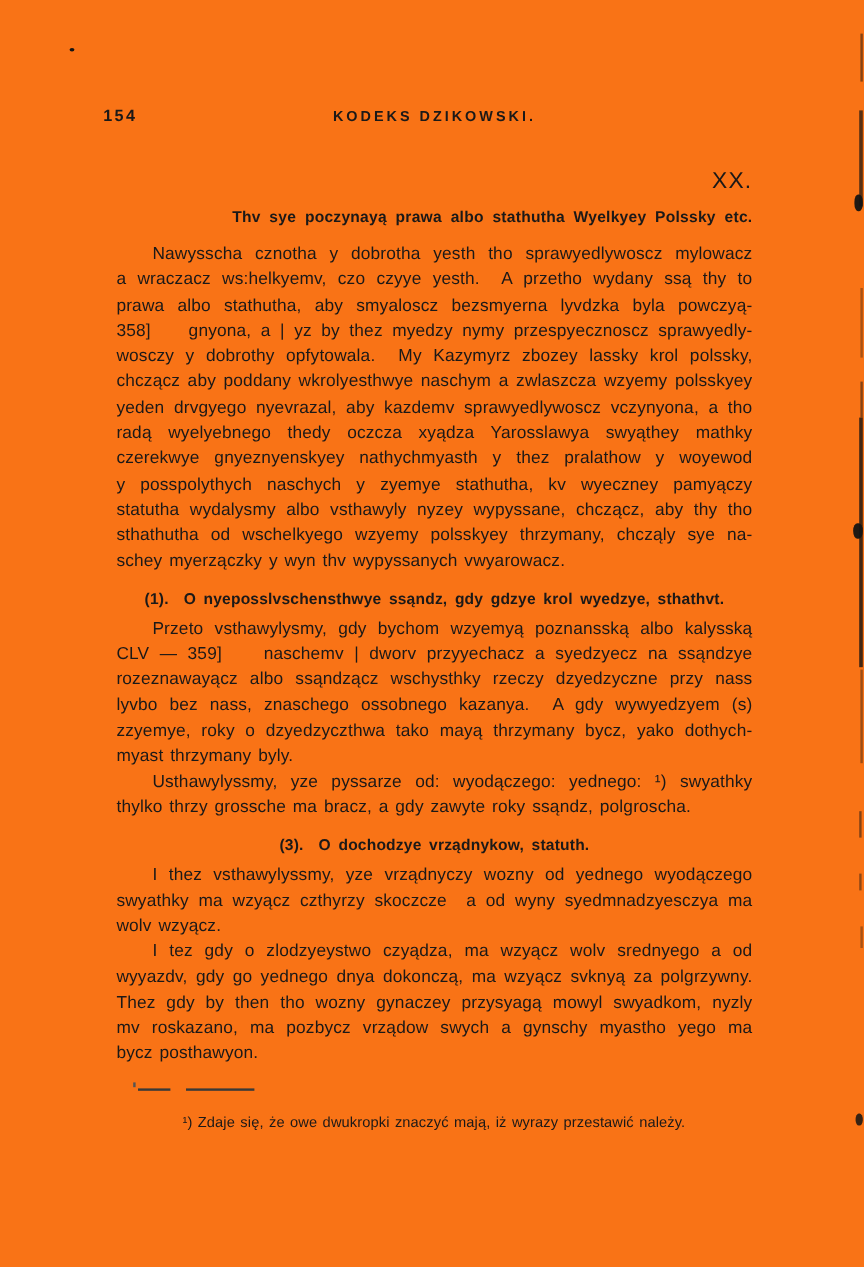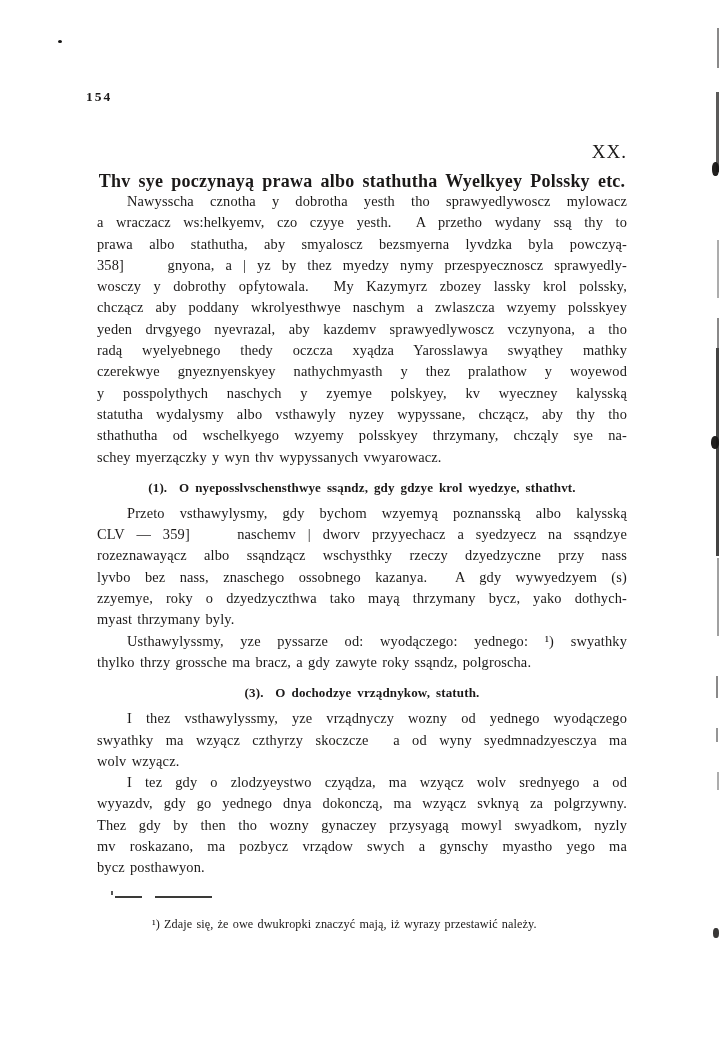--- a/index.html
+++ b/index.html
@@ -1,20 +1,20 @@
 <!DOCTYPE html>
 <html><head>
 <meta charset="utf-8">
 <style>
   html,body{margin:0;padding:0;background:#e8e8e6;}
   .page{
     position:relative;
     width:720px;height:1056px;
-    background:#ffffff;
-    font-family:Liberation Serif, serif;
+    background:#f97316;
+    font-family:Liberation Sans, sans-serif;
     color:#1b1918;
     overflow:hidden;
   }
   .pageno{
     position:absolute;left:86px;top:89px;
     font-size:13.5px;letter-spacing:2px;font-weight:bold;
   }
   .running-head{
     position:absolute;left:97px;top:90px;width:530px;
     text-align:center;font-size:12px;letter-spacing:2.5px;font-weight:bold;
@@ -22,23 +22,23 @@
   .column{
     position:absolute;left:97px;top:141px;width:530px;
     font-size:14.4px;line-height:21.3px;
     letter-spacing:0.15px;word-spacing:1.5px;
   }
   .numeral{
     text-align:right;font-size:19px;letter-spacing:1px;
     margin-bottom:8px;line-height:22px;
   }
   .chapter-title{
-    text-align:center;font-weight:bold;font-size:18px;
+    text-align:right;font-weight:bold;font-size:13px;
     word-spacing:3.5px;letter-spacing:0.2px;
-    line-height:20px;
+    margin-bottom:11px;line-height:20px;
   }
   .para{margin:0;}
   .line{
     text-align:justify;text-align-last:justify;
     height:21.3px;white-space:normal;
   }
   .line.last{text-align-last:left;}
   .line.indent{text-indent:30px;}
   .sect-head{
     text-align:center;font-weight:bold;font-size:13px;
@@ -56,36 +56,37 @@
   .artifact{position:absolute;background:#151413;}
   .blob{border-radius:45%;}
   .dot{border-radius:50%;}
 </style>
 </head>
 <body>
 
 <div class="page">
 
   <span class="pageno">154</span>
+  <div class="running-head">KODEKS DZIKOWSKI.</div>
 
   <div class="column">
     <div class="numeral">XX.</div>
     <div class="chapter-title">Thv sye poczynayą prawa albo stathutha Wyelkyey Polssky etc.</div>
 
     <div class="para">
         <div class="line indent">Nawysscha cznotha y dobrotha yesth tho sprawyedlywoscz mylowacz</div>
         <div class="line">a wraczacz ws:helkyemv, czo czyye yesth.&nbsp; A przetho wydany ssą thy to</div>
         <div class="line">prawa albo stathutha, aby smyaloscz bezsmyerna lyvdzka byla powczyą-</div>
         <div class="line">358]&nbsp;&nbsp;&nbsp;&nbsp;gnyona, a | yz by thez myedzy nymy przespyecznoscz sprawyedly-</div>
         <div class="line">wosczy y dobrothy opfytowala.&nbsp; My Kazymyrz zbozey lassky krol polssky,</div>
         <div class="line">chczącz aby poddany wkrolyesthwye naschym a zwlaszcza wzyemy polsskyey</div>
         <div class="line">yeden drvgyego nyevrazal, aby kazdemv sprawyedlywoscz vczynyona, a tho</div>
         <div class="line">radą wyelyebnego thedy oczcza xyądza Yarosslawya swyąthey mathky</div>
         <div class="line">czerekwye gnyeznyenskyey nathychmyasth y thez pralathow y woyewod</div>
-        <div class="line">y posspolythych naschych y zyemye polskyey, kv wyeczney kalysską</div>
+        <div class="line">y posspolythych naschych y zyemye stathutha, kv wyeczney pamyączy</div>
         <div class="line">statutha wydalysmy albo vsthawyly nyzey wypyssane, chczącz, aby thy tho</div>
         <div class="line">sthathutha od wschelkyego wzyemy polsskyey thrzymany, chcząly sye na-</div>
         <div class="line last">schey myerzączky y wyn thv wypyssanych vwyarowacz.</div>
       </div>
 
     <div class="sect-head">(1).&nbsp; O nyeposslvschensthwye ssąndz, gdy gdzye krol wyedzye, sthathvt.</div>
     <div class="para">
         <div class="line indent">Przeto vsthawylysmy, gdy bychom wzyemyą poznansską albo kalysską</div>
         <div class="line">CLV — 359]&nbsp;&nbsp;&nbsp;&nbsp;naschemv | dworv przyyechacz a syedzyecz na ssąndzye</div>
         <div class="line">rozeznawayącz albo ssąndzącz wschysthky rzeczy dzyedzyczne przy nass</div>

